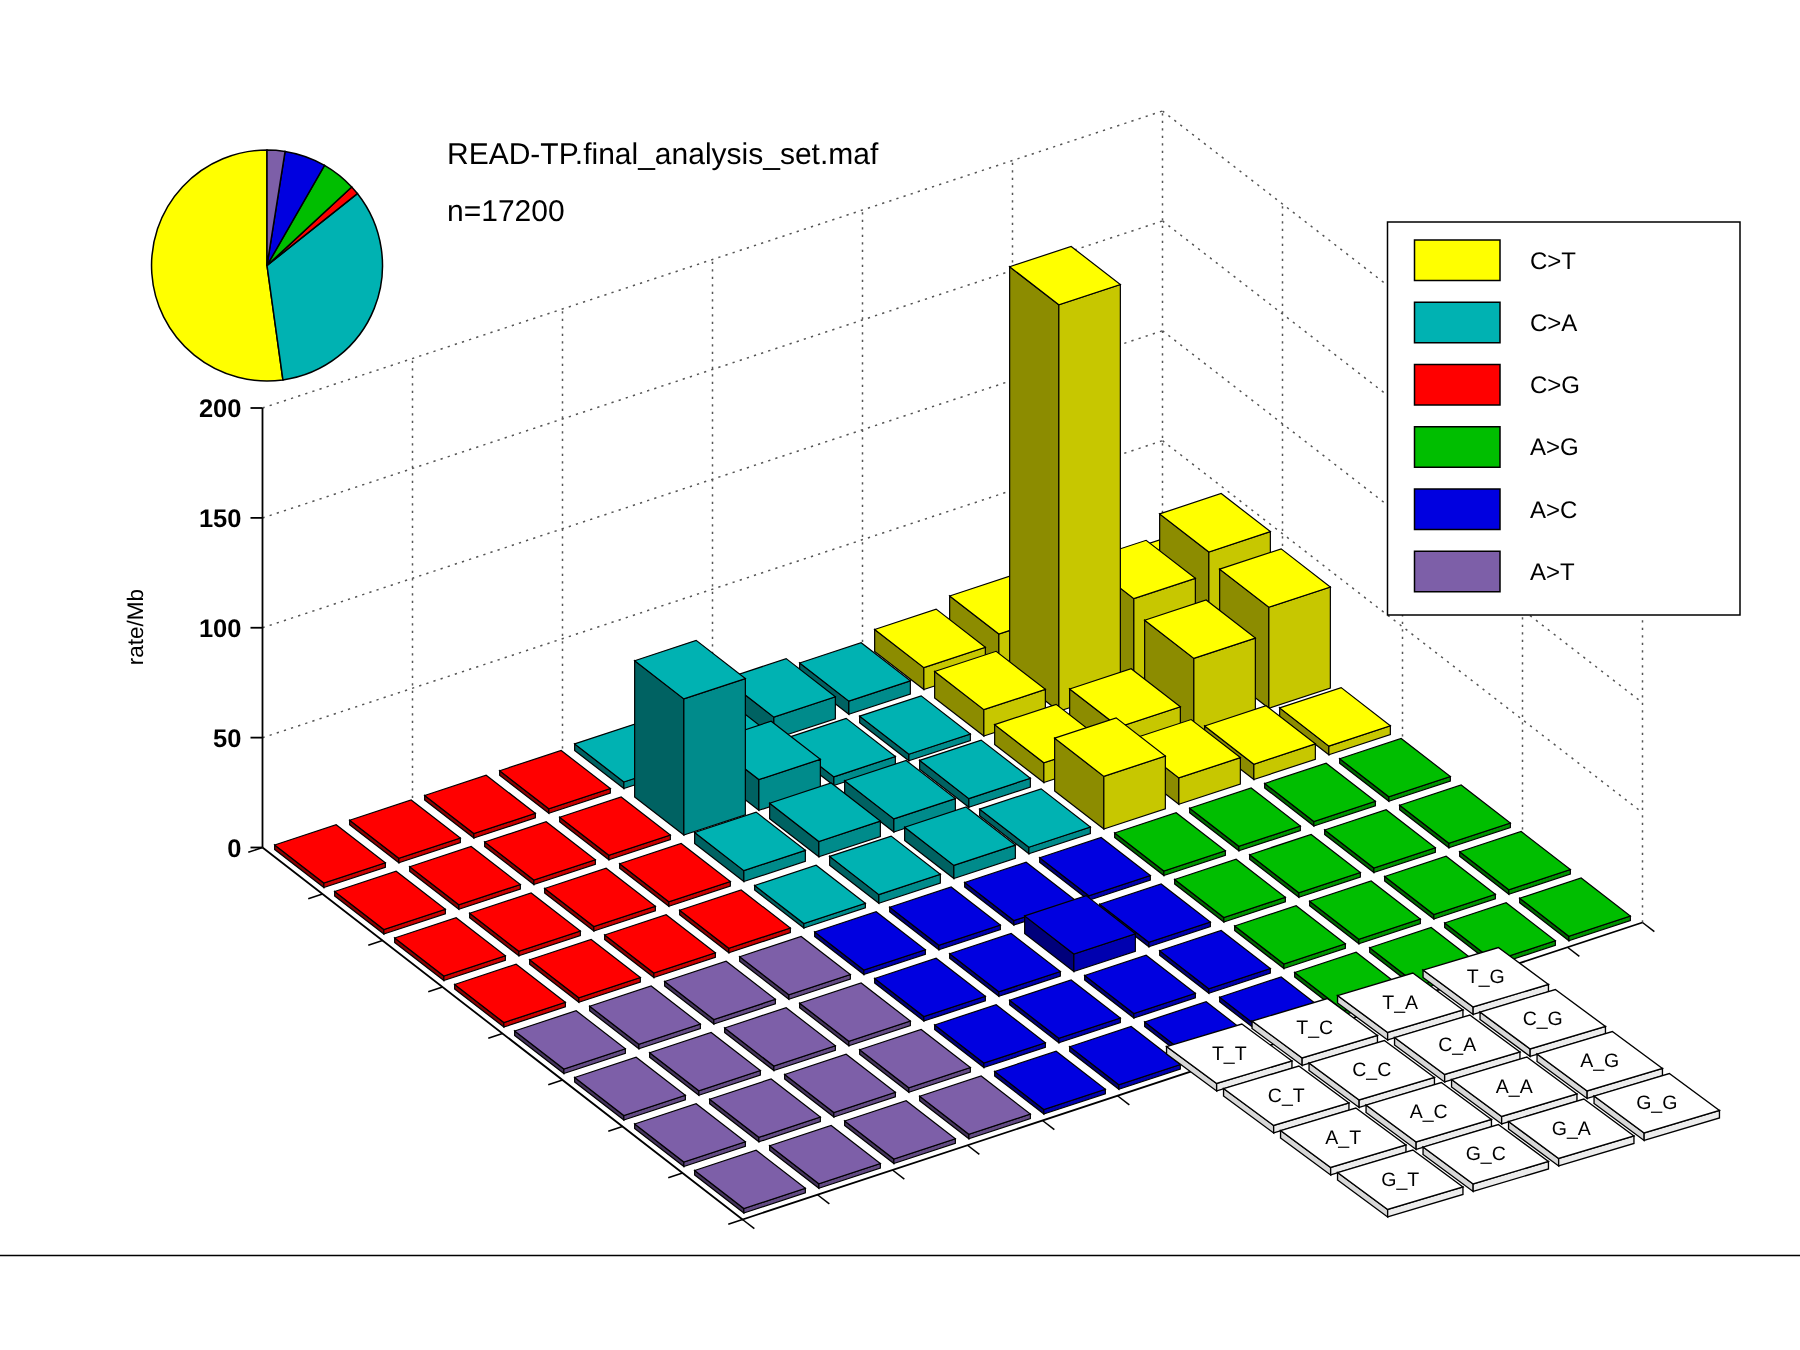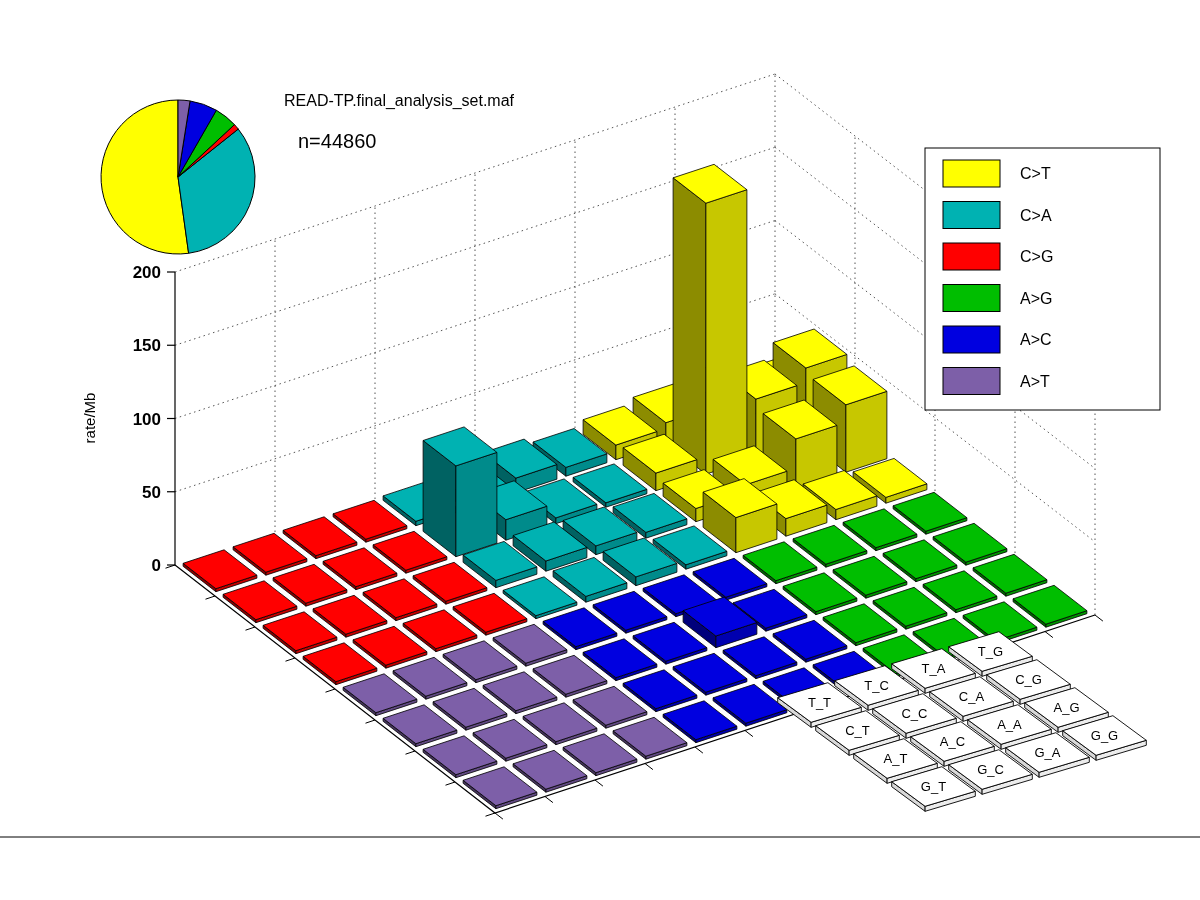--- a/index.html
+++ b/index.html
@@ -1,18 +1,18 @@
 <!DOCTYPE html>
 <html><head>
 <meta charset="utf-8">
 <style>
   html,body{margin:0;padding:0;background:#ffffff;}
   .canvas{position:relative;width:1200px;height:900px;background:#ffffff;overflow:hidden;
           font-family:"Liberation Sans",sans-serif;color:#000;}
-  .title{position:absolute;left:284px;top:92px;font-size:16px;white-space:nowrap;}
+  .title{position:absolute;left:298px;top:92px;font-size:20px;white-space:nowrap;}
   .subtitle{position:absolute;left:298px;top:130px;font-size:20px;white-space:nowrap;}
   svg{position:absolute;left:0;top:0;}
   svg text{font-family:"Liberation Sans",sans-serif;fill:#000;}
 </style>
 </head>
 <body>
 
 <div class="canvas">
   <svg id="plot" width="1200" height="900">
       <g fill="none" stroke="#555" stroke-width="1" stroke-dasharray="1.5 3.5">
@@ -671,14 +671,14 @@
       <g>
         <path d="M 178,177 L 178.00,100.00 A 77,77 0 1 0 188.61,253.27 Z" fill="#FFFF00" stroke="#000" stroke-width="1"></path>
         <path d="M 178,177 L 188.61,253.27 A 77,77 0 0 0 238.24,129.05 Z" fill="#00B2B2" stroke="#000" stroke-width="1"></path>
         <path d="M 178,177 L 238.24,129.05 A 77,77 0 0 0 234.46,124.64 Z" fill="#FF0000" stroke="#000" stroke-width="1"></path>
         <path d="M 178,177 L 234.46,124.64 A 77,77 0 0 0 216.36,110.24 Z" fill="#00BE00" stroke="#000" stroke-width="1"></path>
         <path d="M 178,177 L 216.36,110.24 A 77,77 0 0 0 190.05,100.95 Z" fill="#0000E0" stroke="#000" stroke-width="1"></path>
         <path d="M 178,177 L 190.05,100.95 A 77,77 0 0 0 178.00,100.00 Z" fill="#7D5FA8" stroke="#000" stroke-width="1"></path>
       </g>
     </svg>
   <div class="title">READ-TP.final_analysis_set.maf</div>
-  <div class="subtitle">n=44860</div>
+  <div class="subtitle">n=17200</div>
 </div>
 
 </body></html>

